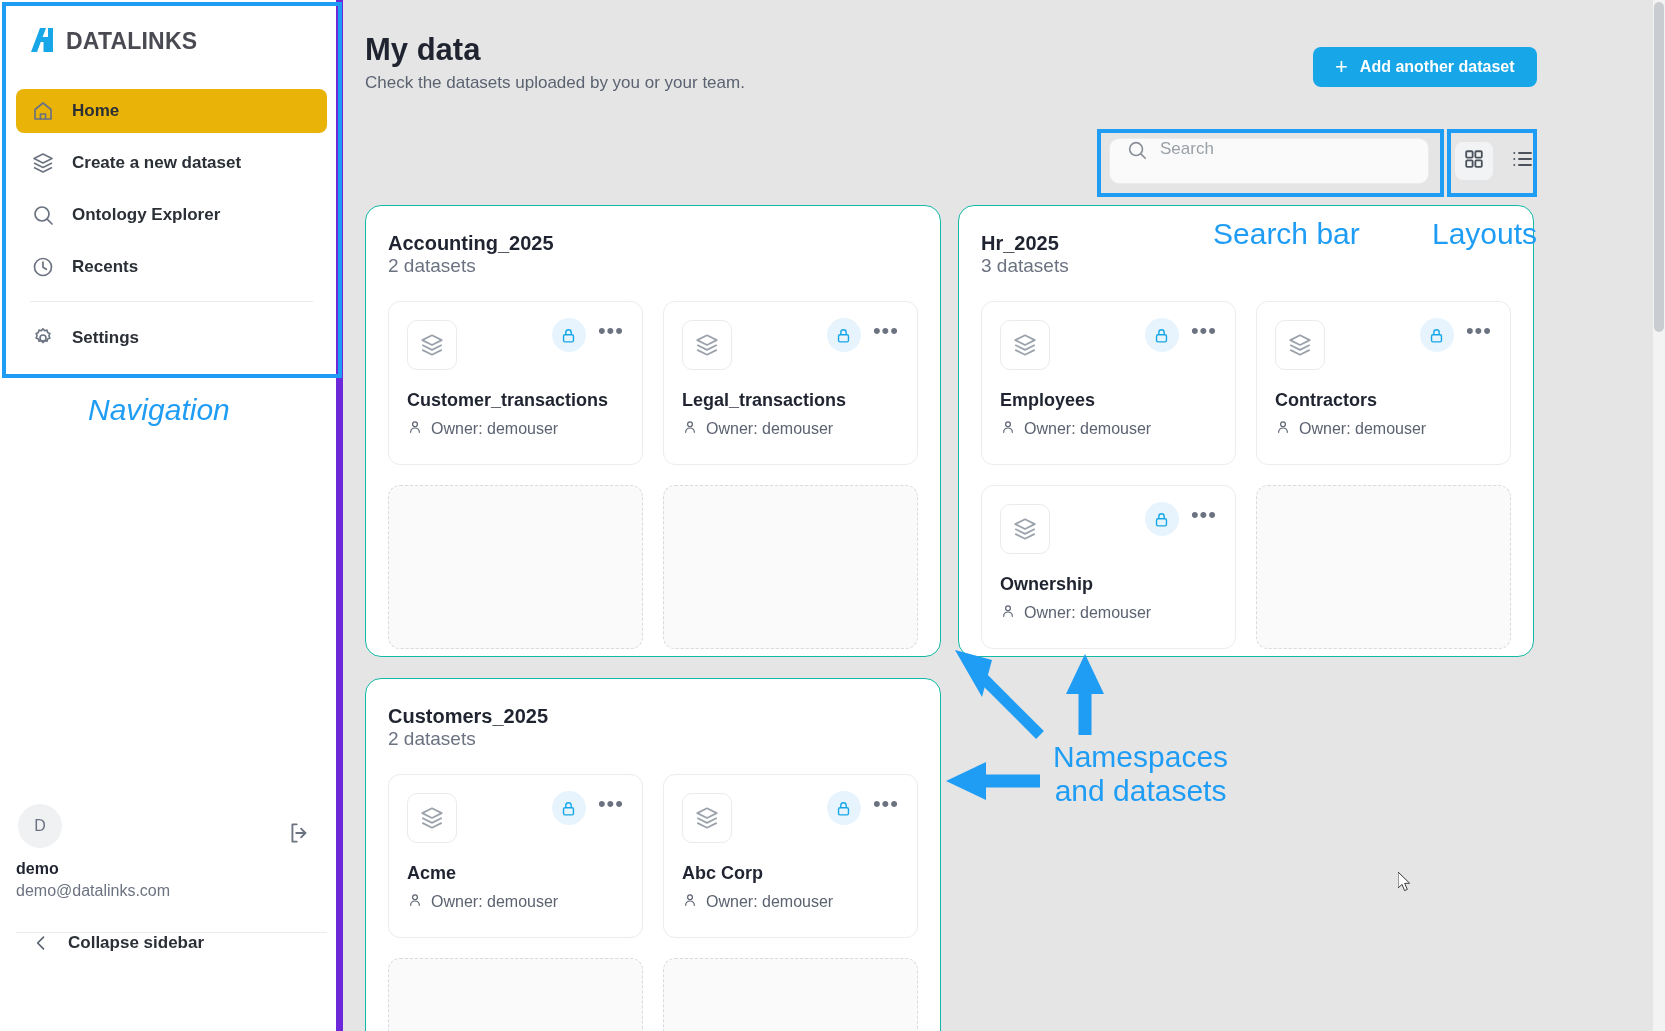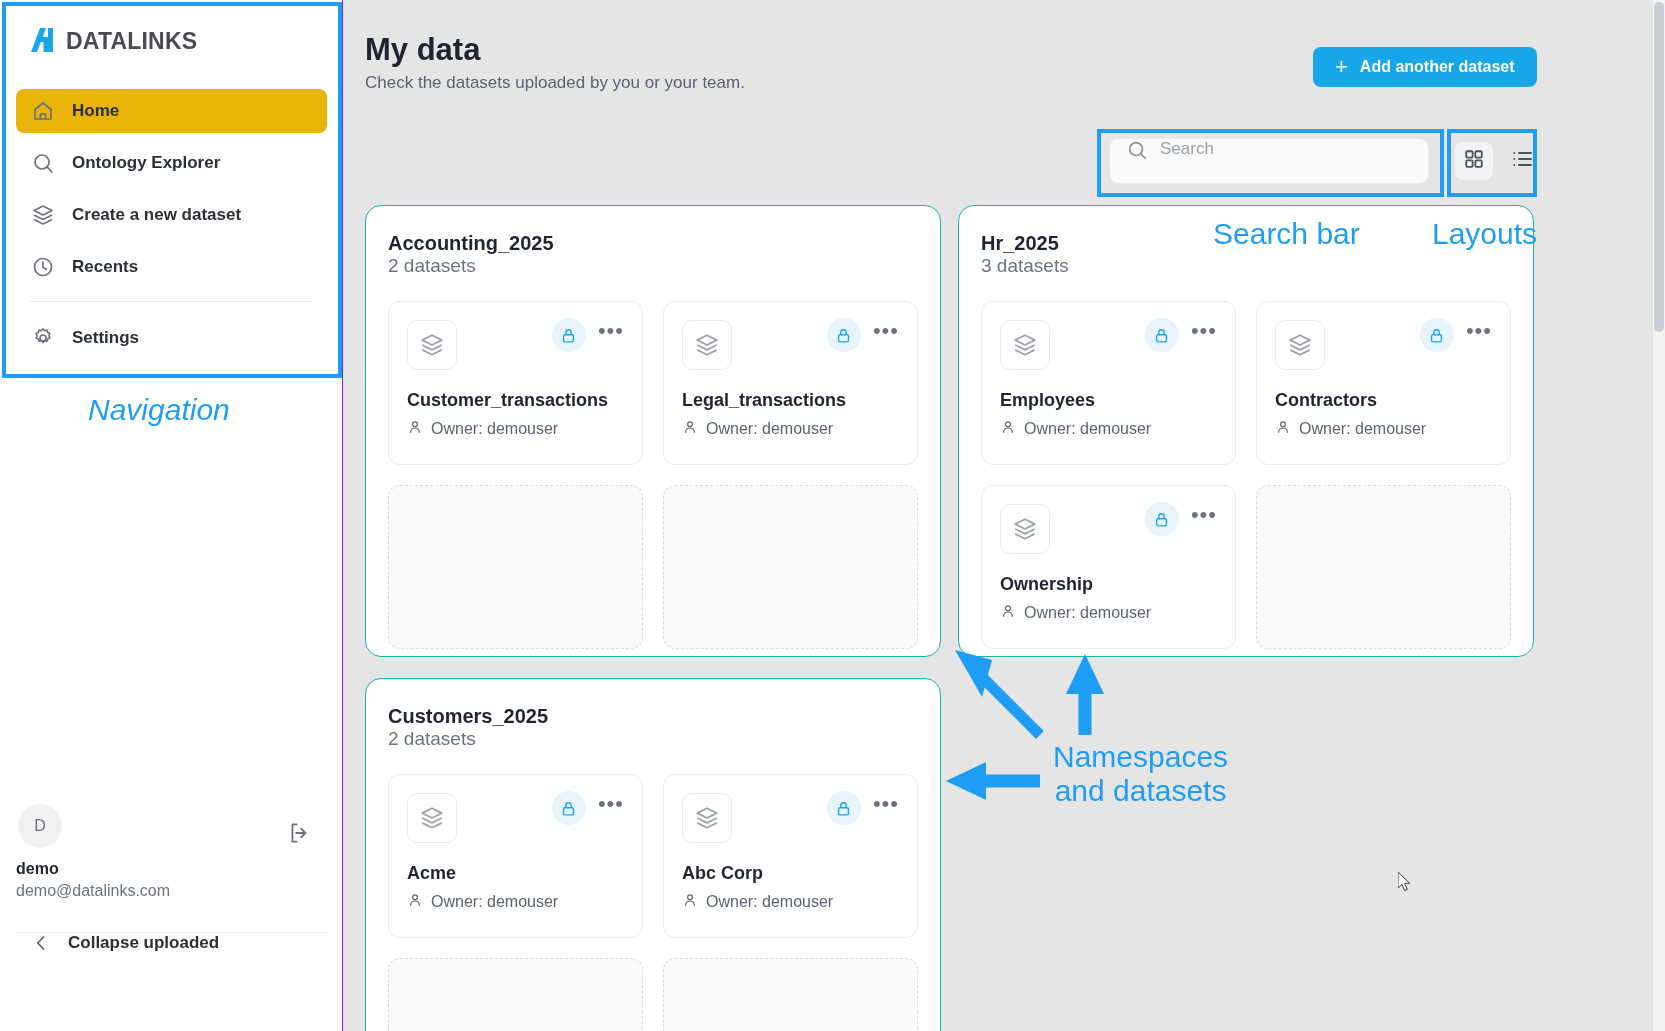--- a/index.html
+++ b/index.html
@@ -7,21 +7,21 @@
     width: 1665px; height: 1031px;
     font-family: "Liberation Sans", sans-serif;
     background: #ffffff;
     overflow: hidden;
   }
   #root { position: relative; width: 1665px; height: 1031px; background:#fff; }
 
   
   .sidebar {
     position: absolute; left: 0; top: 0; width: 343px; height: 1031px;
-    background: #ffffff; border-right: 1px solid #6d28d9;
+    background: #ffffff; border-right: 7px solid #6d28d9;
   }
   .logo-row { position:absolute; left: 28px; top: 24px; display:flex; align-items:center; gap:4px; }
   .logo-mark { width: 34px; height: 34px; display:block; }
   .logo-text { font-size: 23px; font-weight: 700; letter-spacing: 0.2px; color: #4a4a52; }
 
   .nav { position:absolute; left: 16px; top: 89px; width: 311px; }
   .nav-item {
     display:flex; align-items:center; gap: 16px;
     height: 44px; padding: 0 14px; border-radius: 8px;
     color:#2b2f36; font-size: 17px; font-weight: 700; cursor:pointer;
@@ -146,37 +146,37 @@
           <svg width="24" height="24" viewBox="0 0 24 24" fill="none" stroke="currentColor" stroke-width="1.7" stroke-linecap="round" stroke-linejoin="round">
             <path d="M4 10.5 L12 4 L20 10.5 V20 H4 Z"></path>
               <path d="M9.5 20 v-5 h5 v5"></path>
           </svg>
         </span>
         <span>Home</span>
       </div>
 
       <div class="nav-item">
         <span class="nav-ico">
-          <svg width="24" height="24" viewBox="0 0 24 24" fill="none" stroke="currentColor" stroke-width="1.7" stroke-linecap="round">
-            <circle cx="11" cy="11" r="7"></circle>
-              <path d="M16.2 16.2 L21 21"></path>
-          </svg>
-        </span>
-        <span>Ontology Explorer</span>
-      </div>
-
-      <div class="nav-item">
-        <span class="nav-ico">
           <svg width="24" height="24" viewBox="0 0 24 24" fill="none" stroke="currentColor" stroke-width="1.6" stroke-linejoin="round">
             <path d="M12 3 L21 7.5 L12 12 L3 7.5 Z"></path>
               <path d="M3 12 L12 16.5 L21 12"></path>
               <path d="M3 16.5 L12 21 L21 16.5"></path>
           </svg>
         </span>
         <span>Create a new dataset</span>
+      </div>
+
+      <div class="nav-item">
+        <span class="nav-ico">
+          <svg width="24" height="24" viewBox="0 0 24 24" fill="none" stroke="currentColor" stroke-width="1.7" stroke-linecap="round">
+            <circle cx="11" cy="11" r="7"></circle>
+              <path d="M16.2 16.2 L21 21"></path>
+          </svg>
+        </span>
+        <span>Ontology Explorer</span>
       </div>
 
       <div class="nav-item">
         <span class="nav-ico">
           <svg width="24" height="24" viewBox="0 0 24 24" fill="none" stroke="currentColor" stroke-width="1.7" stroke-linecap="round">
             <circle cx="12" cy="12" r="8.5"></circle>
               <path d="M12 7 v5.3 l3.4 2"></path>
           </svg>
         </span>
         <span>Recents</span>
@@ -209,21 +209,21 @@
     </div>
 
     <div class="user-sep"></div>
 
     <div class="collapse-row">
       <span class="chev">
         <svg width="20" height="20" viewBox="0 0 24 24" fill="none" stroke="currentColor" stroke-width="2" stroke-linecap="round" stroke-linejoin="round">
             <path d="M15 5 L8 12 L15 19"></path>
           </svg>
       </span>
-      <span>Collapse uploaded</span>
+      <span>Collapse sidebar</span>
     </div>
   </div>
 
   <div class="main">
 
     <div class="page-title">My data</div>
     <div class="page-sub">Check the datasets uploaded by you or your team.</div>
 
     <button class="add-btn">
       <span class="plus">+</span>

